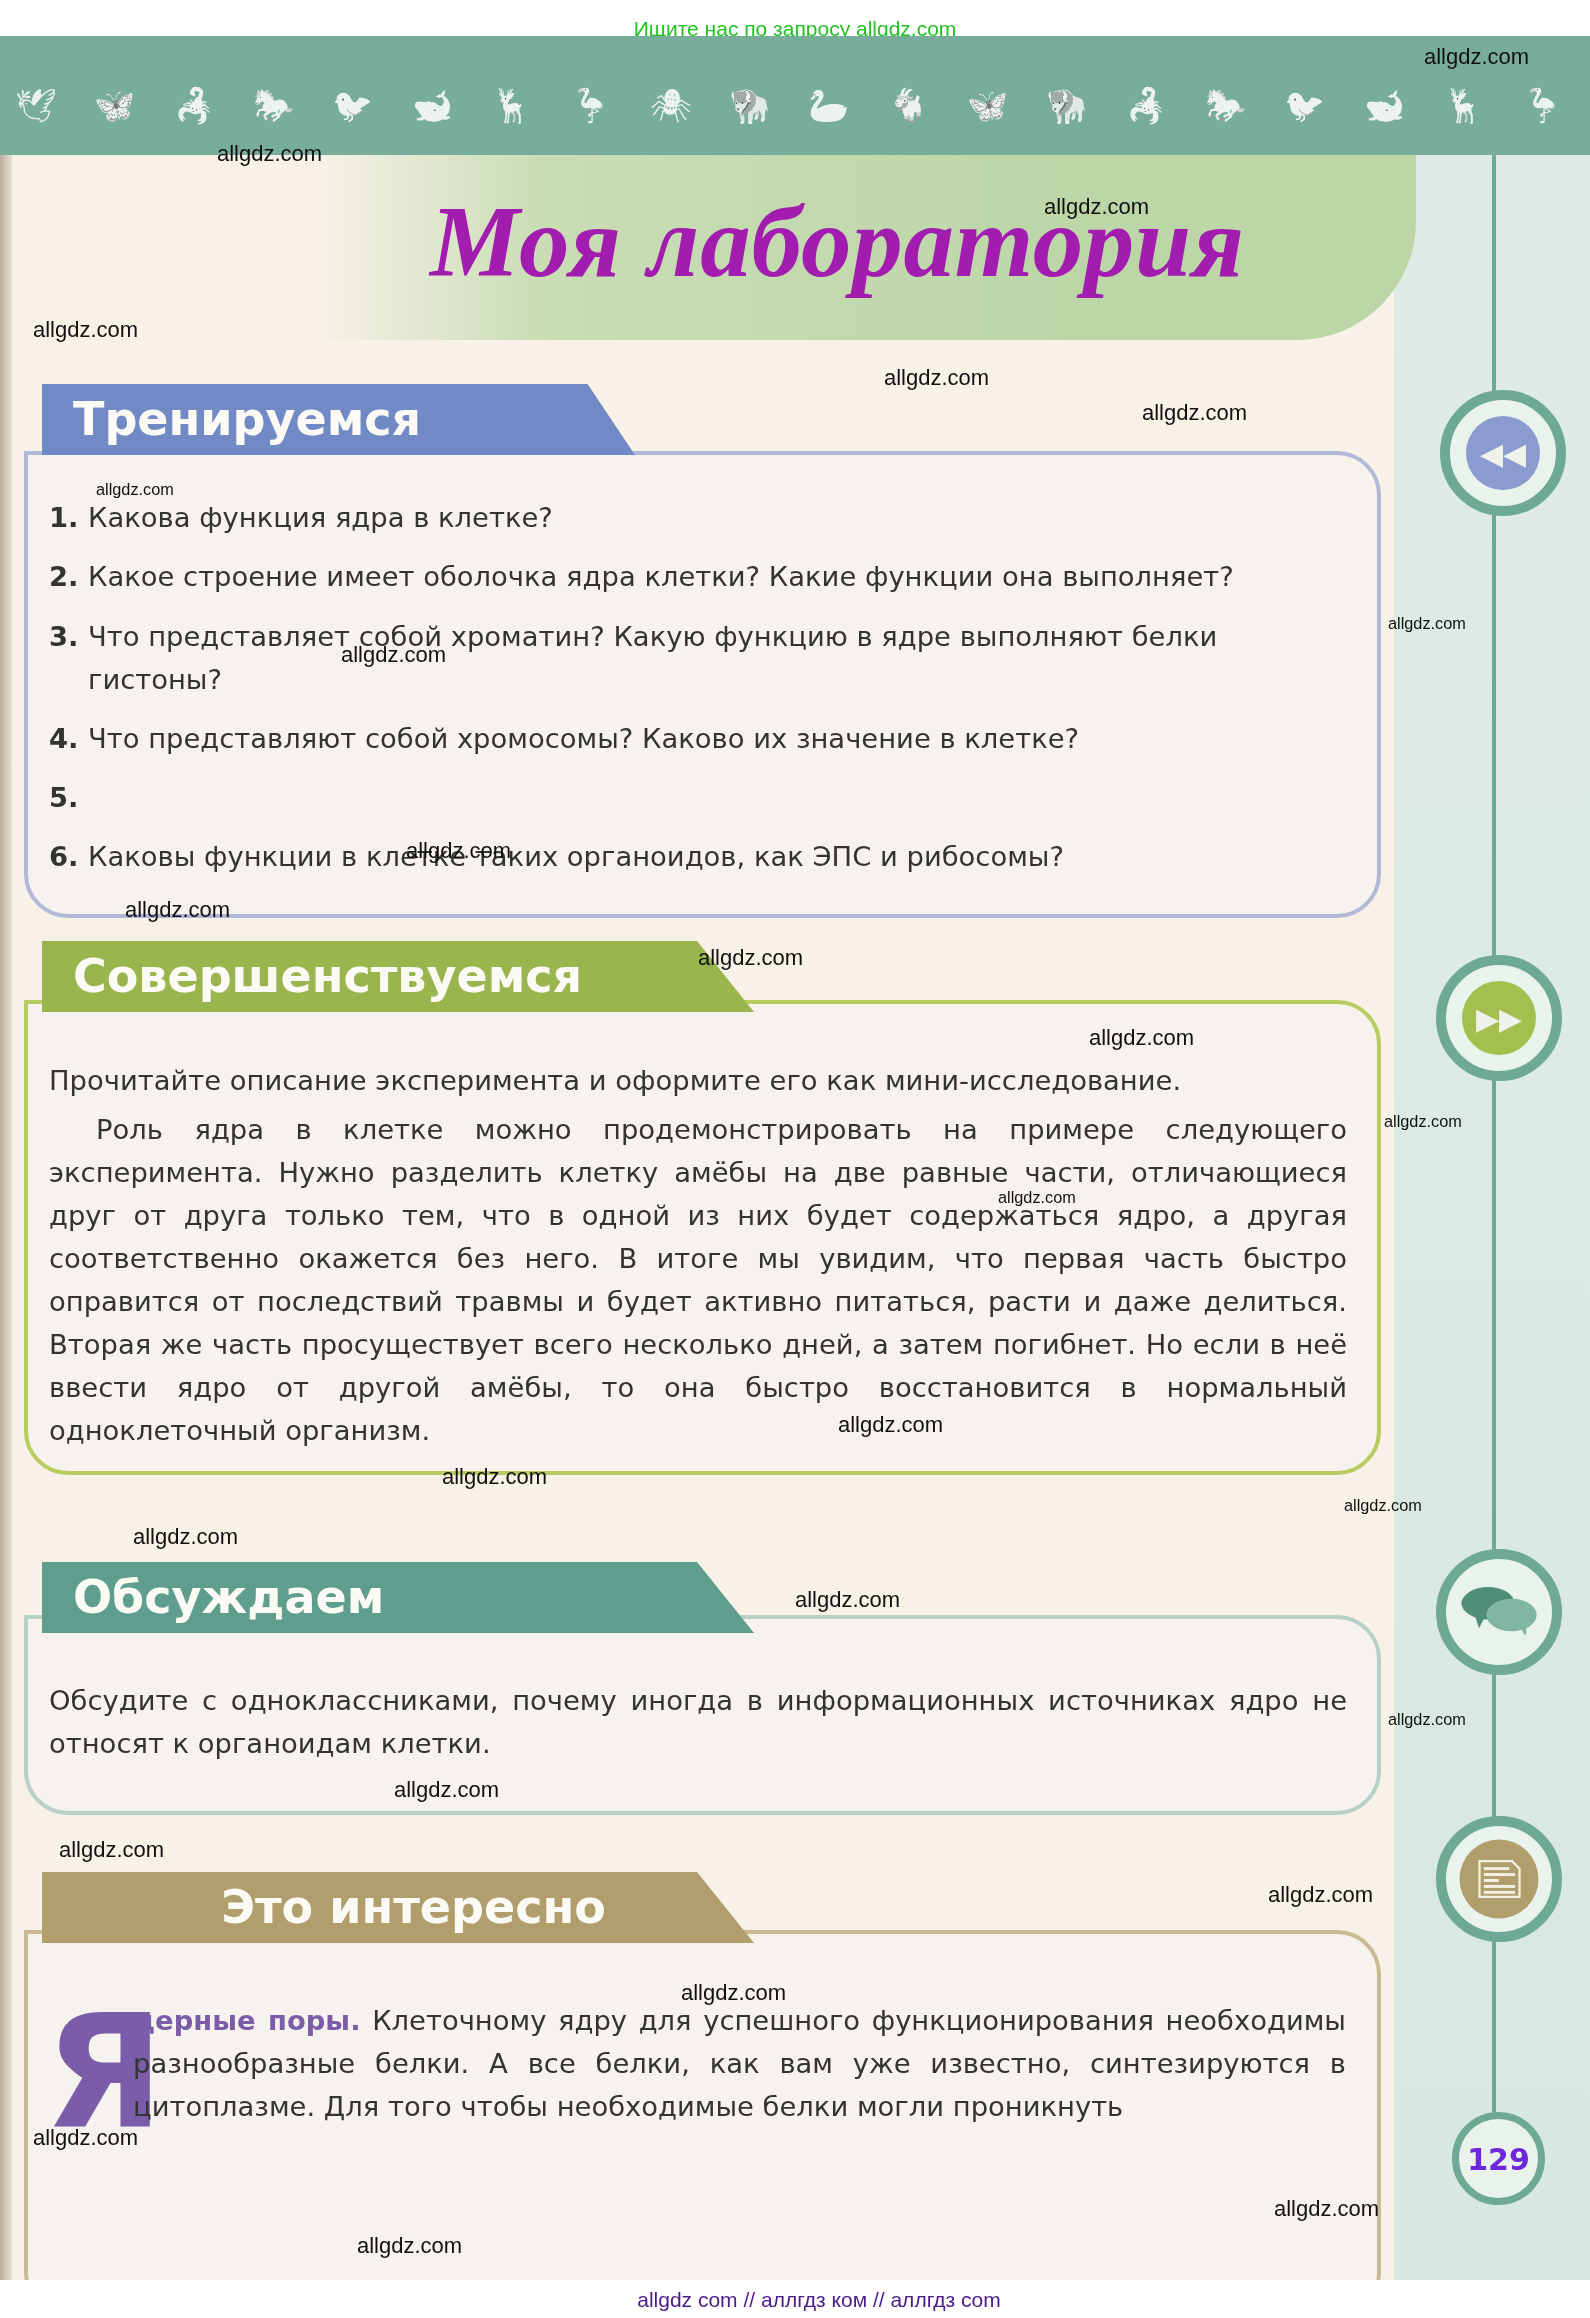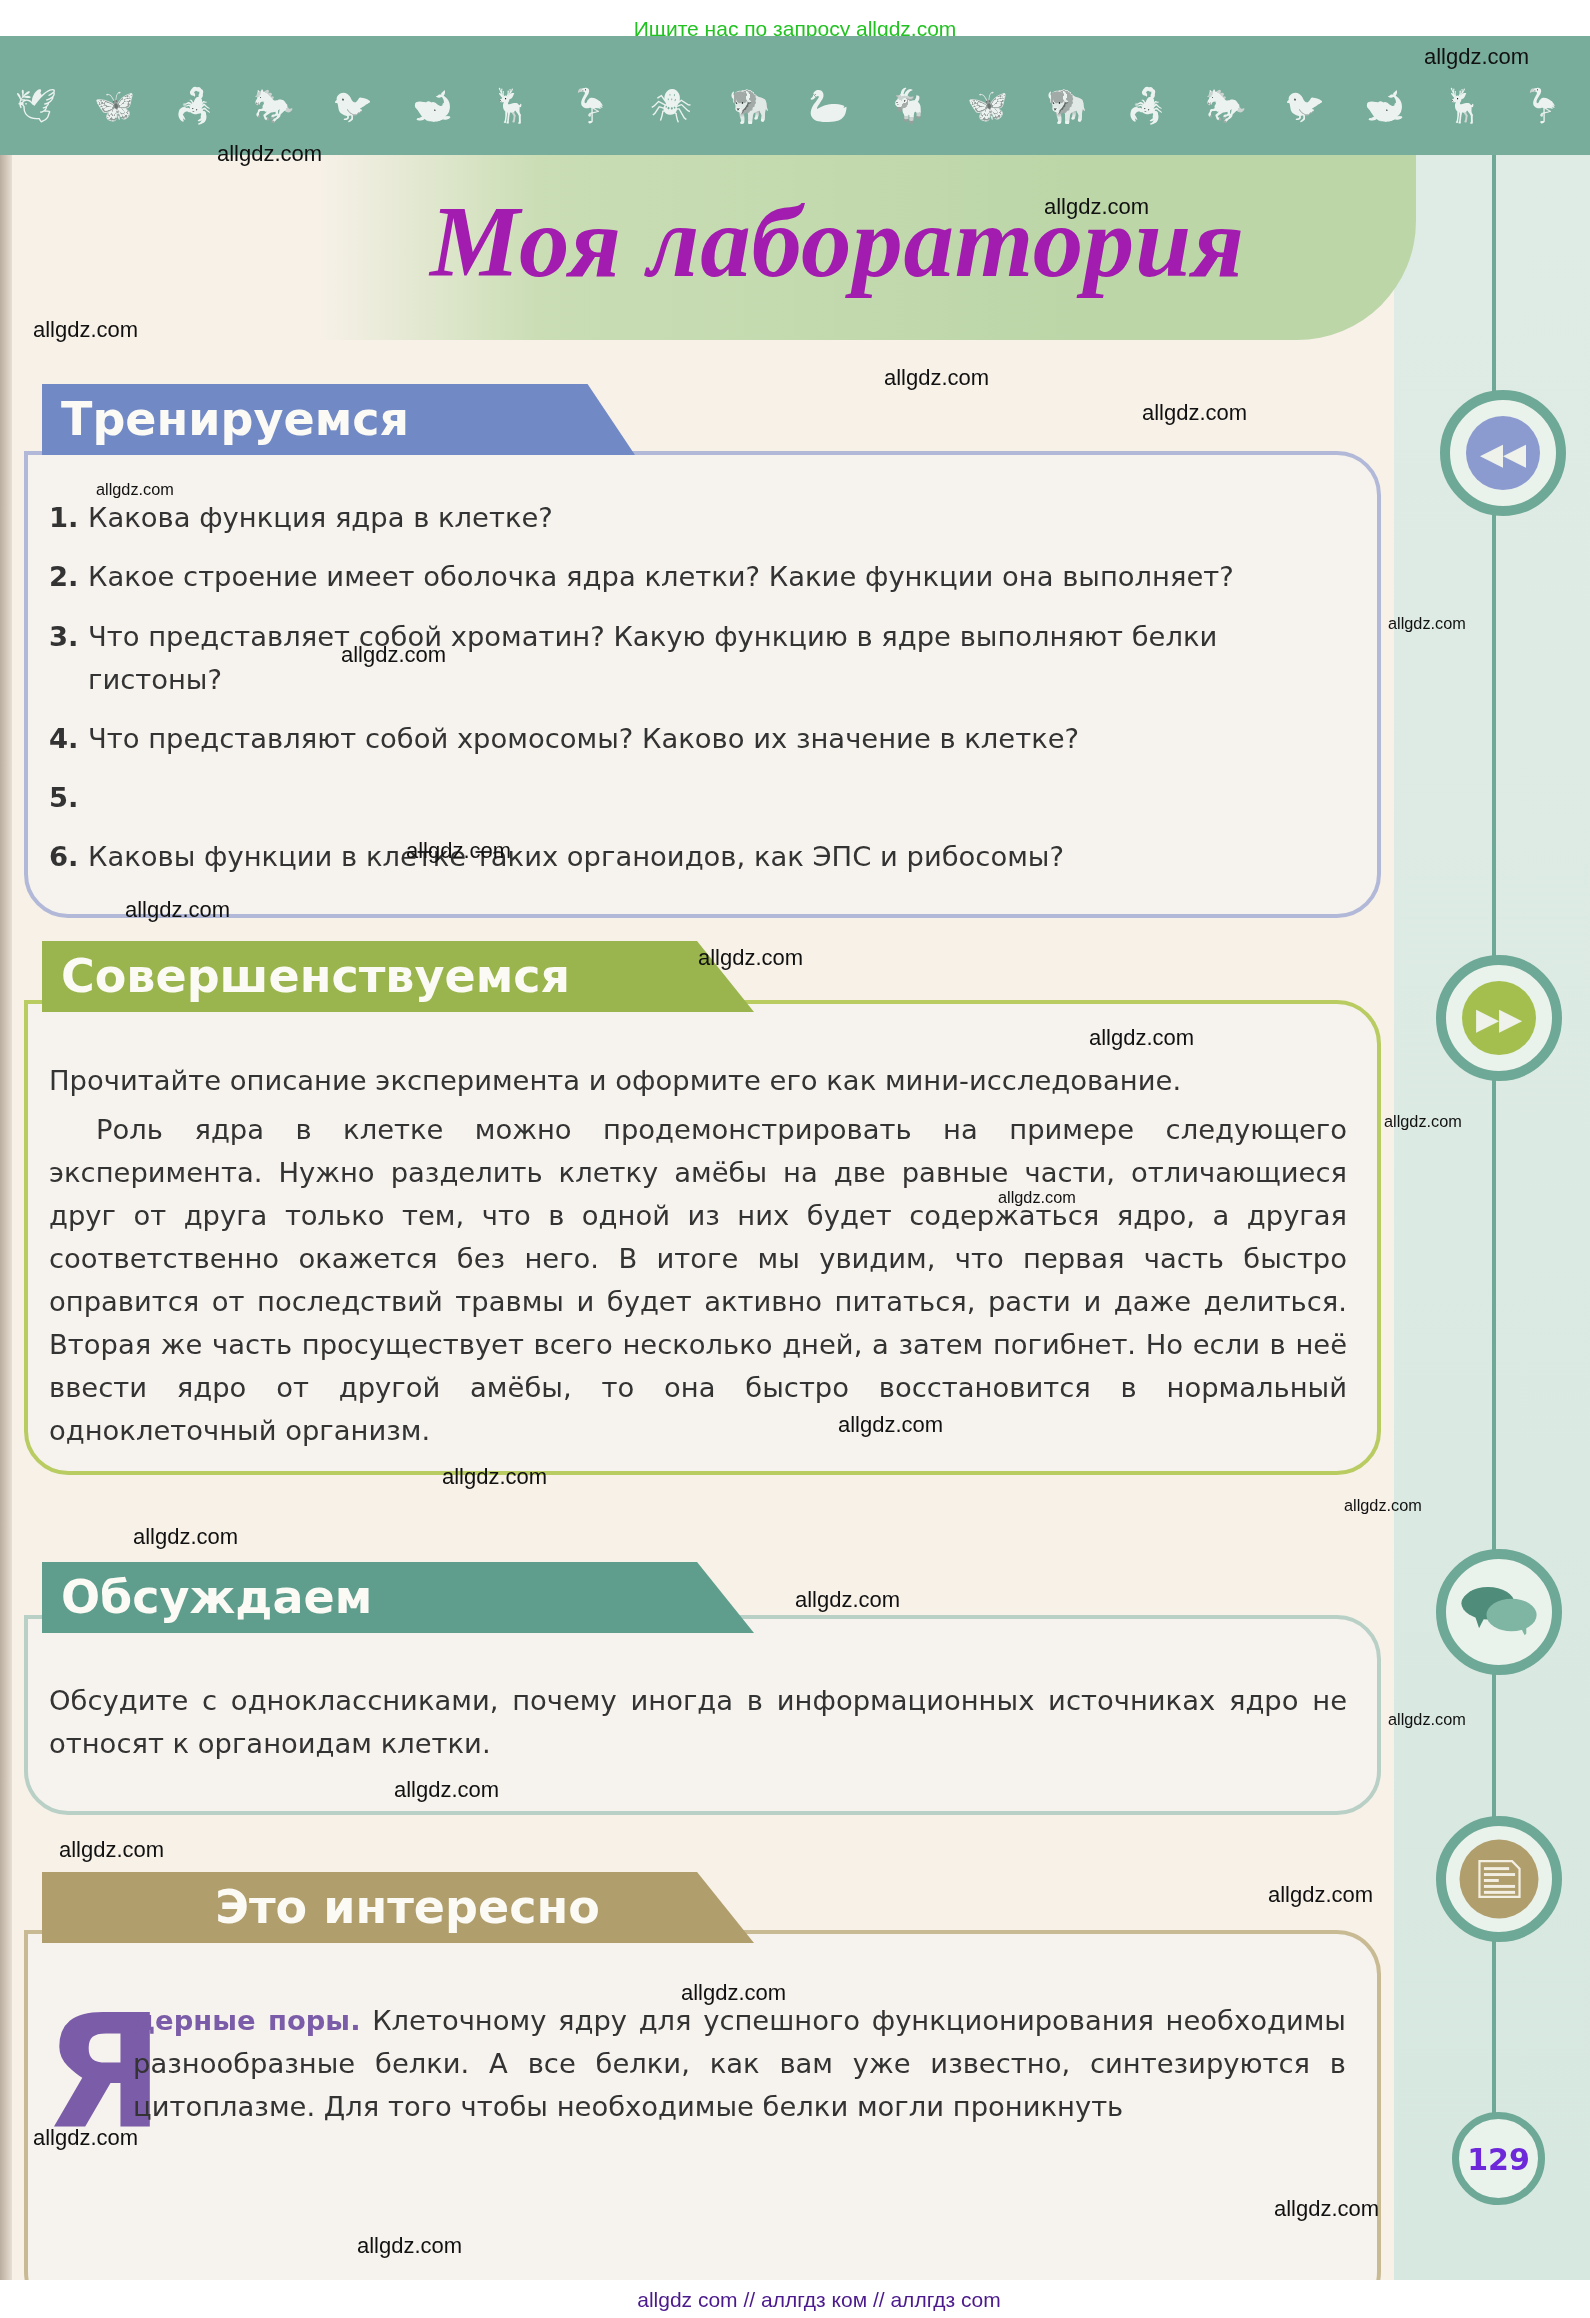--- a/index.html
+++ b/index.html
@@ -10,21 +10,21 @@
   #page { left:0; top:36px; width:1590px; height:2244px; background:#f7f1e8; overflow:hidden; }
   #spine { left:0; top:0; width:12px; height:2244px; background:linear-gradient(90deg,#b9ad9f,#e8dfd2); }
   #banner { left:0; top:0; width:1590px; height:119px; background:#79ad9b; }
   .animal { position:absolute; top:53px; color:#eef3ee; font-size:33px; line-height:33px; }
   #rail-bg { left:1394px; top:119px; width:196px; height:2126px; background:linear-gradient(180deg,#dfece5,#d7e8e1); }
   #rail-line { left:1492px; top:119px; width:4.4px; height:2047px; background:#6ea896; }
   .rail-ring { position:absolute; width:126px; height:126px; border-radius:50%; border:10.4px solid #6ea896; background:#eaf2ec; box-sizing:border-box; }
   .rail-disc { position:absolute; left:50%; top:50%; transform:translate(-50%,-50%); border-radius:50%; display:flex; align-items:center; justify-content:center; color:#eef2ea; }
   #title-band { left:319px; top:119px; width:1097px; height:185px; background:linear-gradient(90deg,rgba(247,241,232,1) 0%, rgba(197,219,175,0.9) 20%, #bcd6a8 70%, #bcd6a8 100%); border-bottom-right-radius:119px; }
   #page-title { left:430px; top:148px; font-family:"Liberation Serif", serif; font-style:italic; font-weight:bold; font-size:101px; color:#a21caf; letter-spacing:0.7px; white-space:nowrap; }
-  .sec-head { position:absolute; height:71px; color:#fbfaf5; font-family:"DejaVu Sans", sans-serif; font-weight:bold; font-size:46px; line-height:71px; padding-left:19px; box-sizing:border-box; clip-path:polygon(0 0, 92% 0, 100% 100%, 0 100%); }
+  .sec-head { position:absolute; height:71px; color:#fbfaf5; font-family:"DejaVu Sans", sans-serif; font-weight:bold; font-size:46px; line-height:71px; padding-left:31px; box-sizing:border-box; clip-path:polygon(0 0, 92% 0, 100% 100%, 0 100%); }
   .sec-box { position:absolute; border:4.4px solid; border-radius:0 44px 44px 44px; box-sizing:border-box; }
   .q-list { position:absolute; left:49px; width:1305px; font-family:"DejaVu Sans", sans-serif; font-size:27.4px; color:#333; }
   .q-item { display:flex; margin-bottom:16.3px; line-height:43px; }
   .q-num { font-weight:bold; min-width:39px; }
   .para { position:absolute; left:49px; width:1298px; font-family:"DejaVu Sans", sans-serif; font-size:27.4px; line-height:43px; color:#333; text-align:justify; }
   .wm { position:absolute; color:#111; font-family:"Liberation Sans", sans-serif; font-size:22px; white-space:nowrap; }
   .wm.sm { font-size:16.3px; }
   #bottom-strip { left:0; top:2280px; width:1590px; height:39px; background:#fff; text-align:center;margin-left:24px; }
   #bottom-strip span { color:#4b1a8c; font-family:"Liberation Sans", sans-serif; font-size:21px; line-height:39px; }
   #dropcap { left:44px; top:1958px; font-family:"DejaVu Sans", sans-serif; font-weight:bold; font-size:156px; line-height:156px; color:#7a5ca8; }

